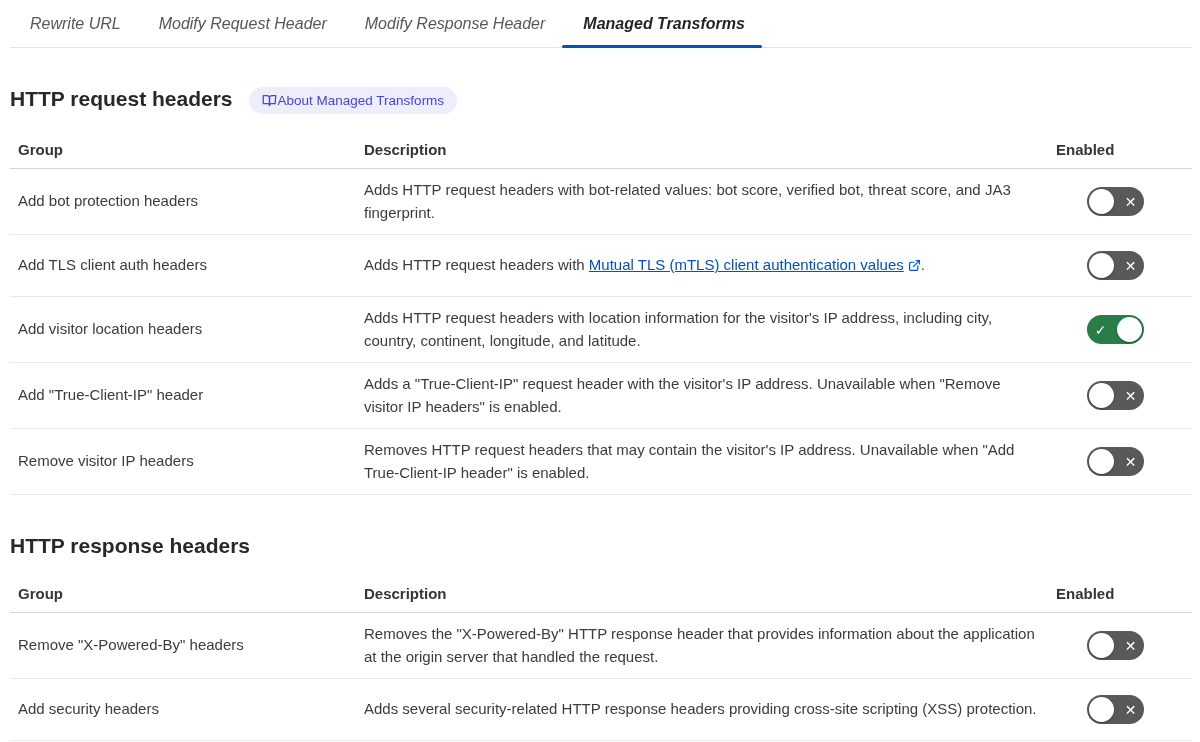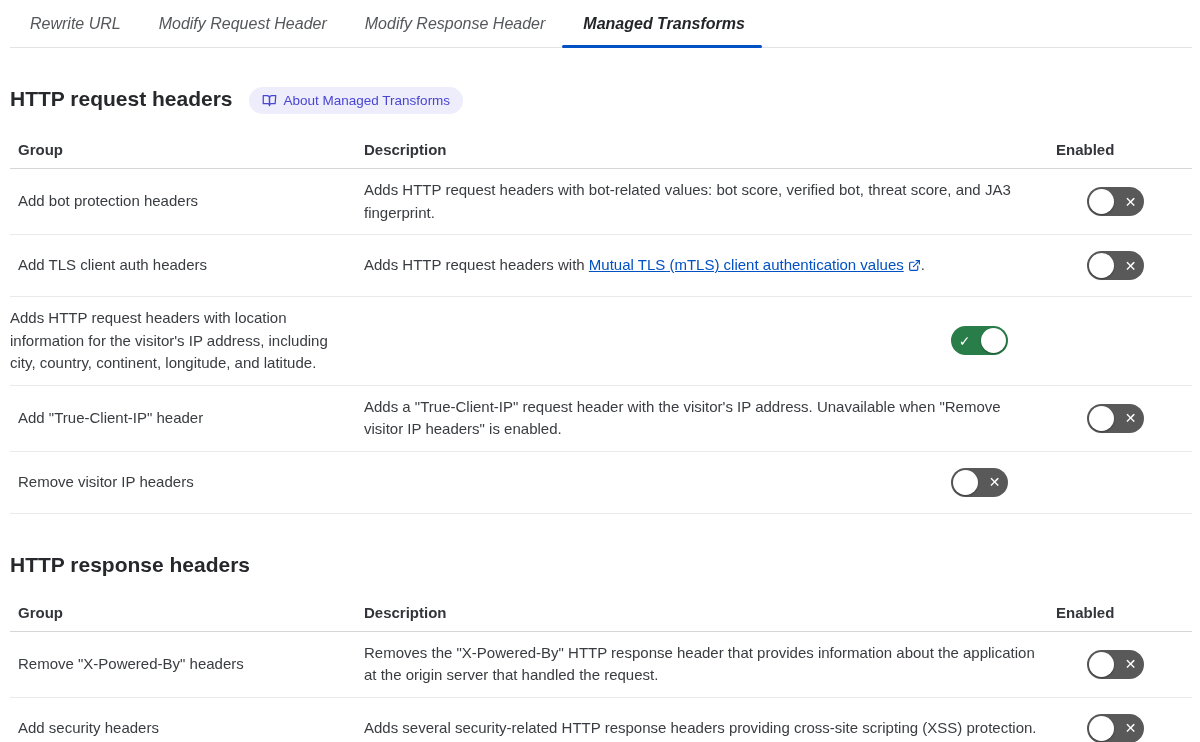--- a/index.html
+++ b/index.html
@@ -30,21 +30,21 @@
   .tab.active{color:#232528;font-weight:600}
   .tab.active::after{
     content:"";position:absolute;left:-21px;right:-17px;bottom:-1px;height:3px;
     background:var(--accent-blue);border-radius:2px;
   }
   
   .content{margin:0 8px 0 10px}
   .section-head{display:flex;align-items:flex-start;gap:16px;margin-top:39px}
   .section-title{font-size:21px;font-weight:700;color:#26282c;margin:0}
   .badge{
-    display:inline-flex;align-items:center;gap:7px;background:var(--badge-bg);
+    display:inline-flex;align-items:center;gap:1px;background:var(--badge-bg);
     color:var(--badge-text);font-size:13.5px;padding:6px 13px;border-radius:15px;cursor:pointer;
   }
   .badge svg{flex:0 0 auto}
   
   .table{margin-top:13px}
   .trow{display:grid;grid-template-columns:354px 692px 1fr;border-bottom:1px solid #e9e9eb}
   .trow.thead{border-bottom:1px solid #d6d6d8}
   .th{padding:14px 0 10px;font-size:15px;font-weight:700;color:#33353a}
   .th.group{padding-left:8px}
   .th.enabled{text-align:left;padding-right:48px}
@@ -121,20 +121,21 @@
     <div class="cell enabled">
       <button class="toggle off" role="switch" aria-checked="false">
 
         <span class="knob"></span>
         <span class="mark x">✕</span>
       </button>
     </div>
   </div>
 
   <div class="trow">
+    <div class="cell group">Add visitor location headers</div>
     <div class="cell desc">
       <span class="desc-inner">Adds HTTP request headers with location information for the visitor's IP address, including city, country, continent, longitude, and latitude.</span>
     </div>
     <div class="cell enabled">
       <button class="toggle on" role="switch" aria-checked="true">
         <span class="mark check">✓</span>
         <span class="knob"></span>
 
       </button>
     </div>
@@ -149,20 +150,23 @@
       <button class="toggle off" role="switch" aria-checked="false">
 
         <span class="knob"></span>
         <span class="mark x">✕</span>
       </button>
     </div>
   </div>
 
   <div class="trow">
     <div class="cell group">Remove visitor IP headers</div>
+    <div class="cell desc">
+      <span class="desc-inner">Removes HTTP request headers that may contain the visitor's IP address. Unavailable when "Add True-Client-IP header" is enabled.</span>
+    </div>
     <div class="cell enabled">
       <button class="toggle off" role="switch" aria-checked="false">
 
         <span class="knob"></span>
         <span class="mark x">✕</span>
       </button>
     </div>
   </div>
 </div>
     </div>

